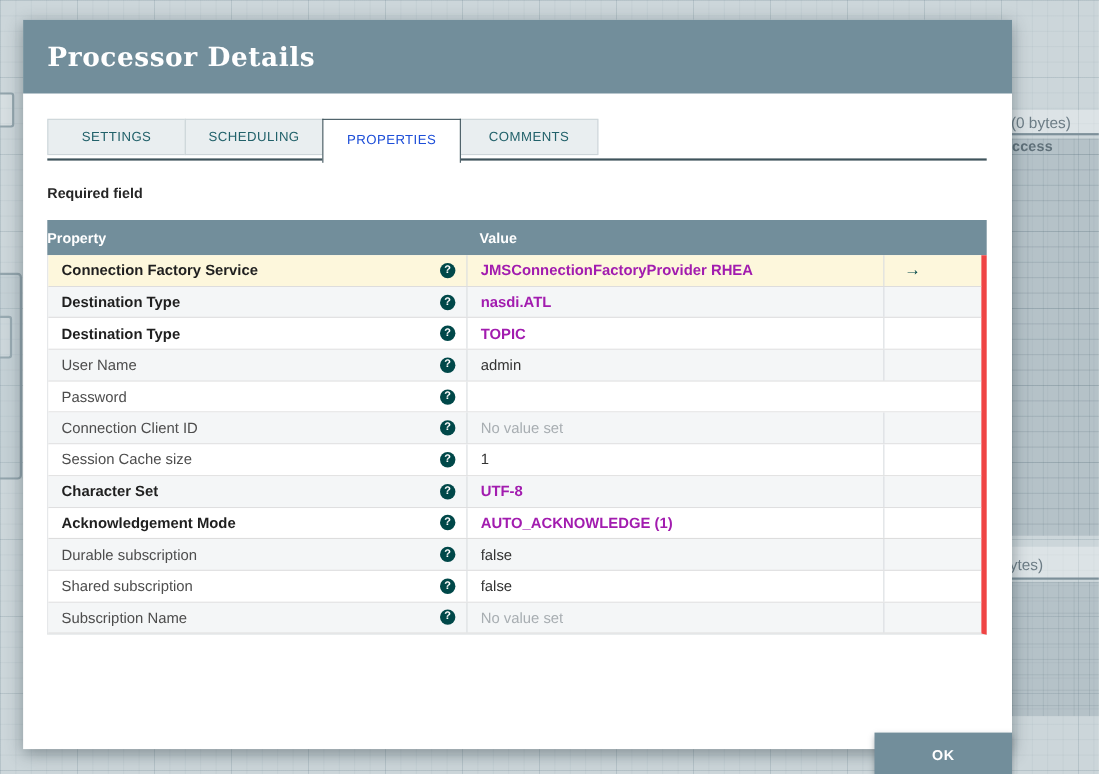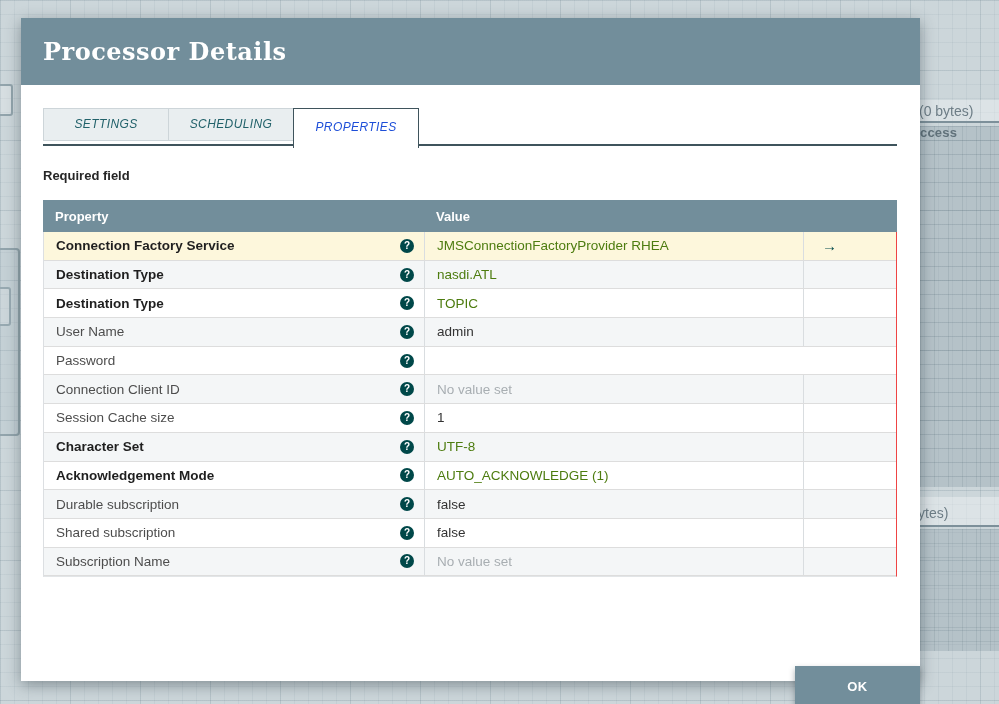--- a/index.html
+++ b/index.html
@@ -51,53 +51,52 @@
 
   
   .tabbar{position:relative;margin-top:23px;height:40px;}
   .tab-underline{position:absolute;left:0;right:0;top:36px;height:2px;background:var(--active-border,#3F545C);}
   .tab{
     position:relative;float:left;box-sizing:border-box;
     width:126px;height:33px;line-height:31px;text-align:center;
     background:#e9eef0;border:1px solid #cdd5d9;margin-right:-1px;
     font-size:12px;font-weight:500;letter-spacing:.4px;color:var(--tab-teal,#21616A);
     cursor:default;
-    font-style:italic;
   }
   .tab.active{
     z-index:2;height:40px;line-height:36px;background:#ffffff;
     border:1px solid var(--active-border,#3F545C);border-bottom:none;
     color:#1d4ed8;
   }
 
   
   .required-label{margin-top:20px;font-size:13px;font-weight:700;color:#262626;}
 
   
   .prop-table{margin-top:17px;width:854px;}
   .thead{
     display:flex;height:32px;align-items:center;
     background:var(--table-header-bg,#728E9B);color:#fff;
     font-size:13px;font-weight:700;
   }
-  .th-prop{width:381px;box-sizing:border-box;padding-left:12px;}
+  .th-prop{width:381px;box-sizing:border-box;}
   .th-value{width:379px;box-sizing:border-box;padding-left:12px;}
-  .tbody{border-left:1px solid #dcdfe2;border-right:1px solid #ef4444;border-bottom:1px solid #e2e5e7;}
+  .tbody{border-left:1px solid #dcdfe2;border-right:5px solid #ef4444;border-bottom:1px solid #e2e5e7;}
   .prow{
     display:flex;height:28.7px;box-sizing:border-box;
     border-bottom:1px solid #dddddd;background:#ffffff;
     font-size:13.5px;color:#4d4d4d;
   }
   .prow.alt{background:var(--alt-row,#F4F6F7);}
   .prow.highlight{background:var(--highlight-row,#FDF7DC);}
   .cell-prop{width:380px;box-sizing:border-box;display:flex;align-items:center;padding-left:12px;padding-right:10px;}
   .cell-value{width:379px;box-sizing:border-box;display:flex;align-items:center;padding-left:12px;border-left:1px solid #d9dde0;color:#333;}
   .cell-extra{flex:1;box-sizing:border-box;display:flex;align-items:center;padding-left:18px;border-left:1px solid #d9dde0;}
   .prow.required .cell-prop .pname{font-weight:700;color:#1f1f1f;}
-  .prow.required .cell-value{font-weight:400;color:#4d7c0f;}
+  .prow.required .cell-value{font-weight:700;color:#a21caf;}
   .prow.placeholder .cell-value{color:#a8aeb2;font-weight:400;}
   .help-icon{
     margin-left:auto;flex:0 0 auto;width:14px;height:14px;border-radius:50%;
     background:var(--help-bg,#004849);color:#fff;
     font-size:10px;font-weight:700;line-height:14px;text-align:center;
     cursor:default;
   }
   .goto-arrow{color:var(--goto-color,#004849);font-weight:700;font-size:15px;cursor:pointer;}
 
   
@@ -134,20 +133,21 @@
       <div class="dialog-title">Processor Details</div>
     </div>
 
     <div class="dialog-body">
 
       <div class="tabbar">
         <div class="tab-underline"></div>
         <div class="tab">SETTINGS</div>
         <div class="tab">SCHEDULING</div>
         <div class="tab active">PROPERTIES</div>
+        <div class="tab">COMMENTS</div>
       </div>
 
       <div class="required-label">Required field</div>
 
       <div class="prop-table">
         <div class="thead">
           <div class="th-prop">Property</div>
           <div class="th-value">Value</div>
         </div>
         <div class="tbody">

